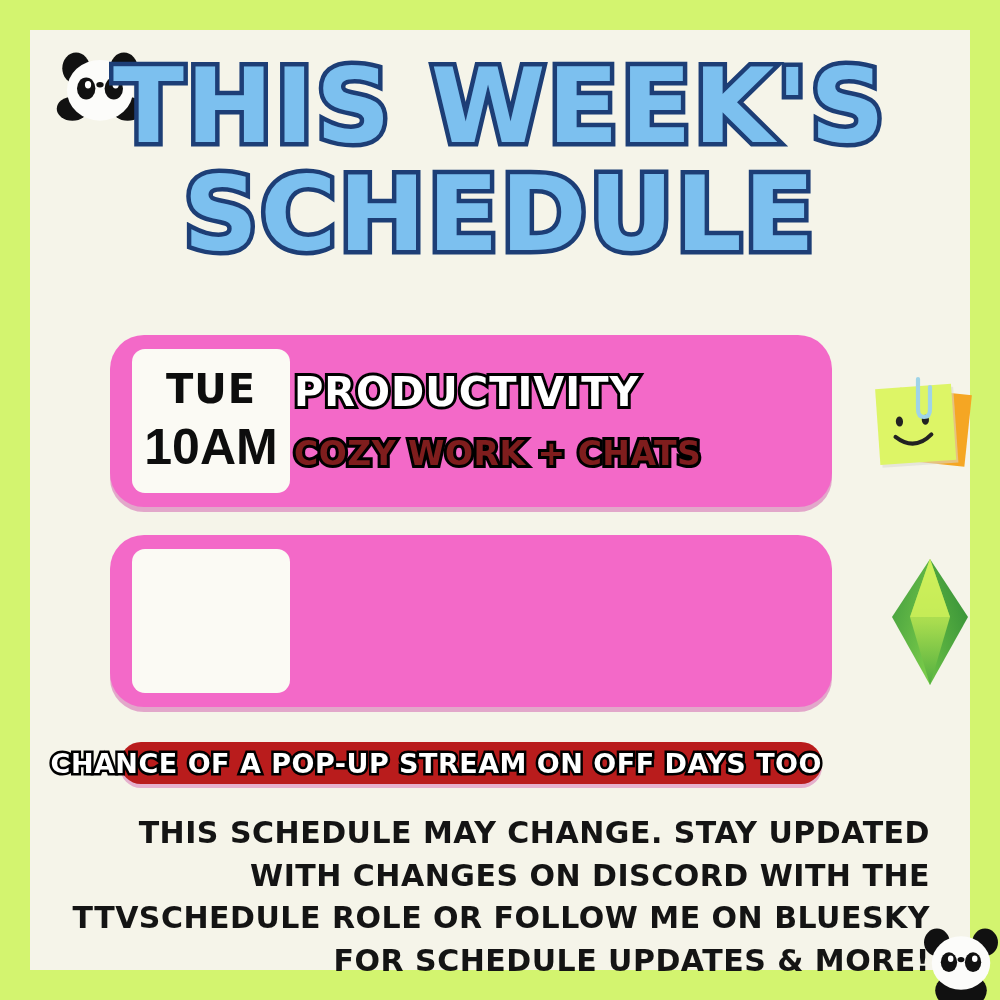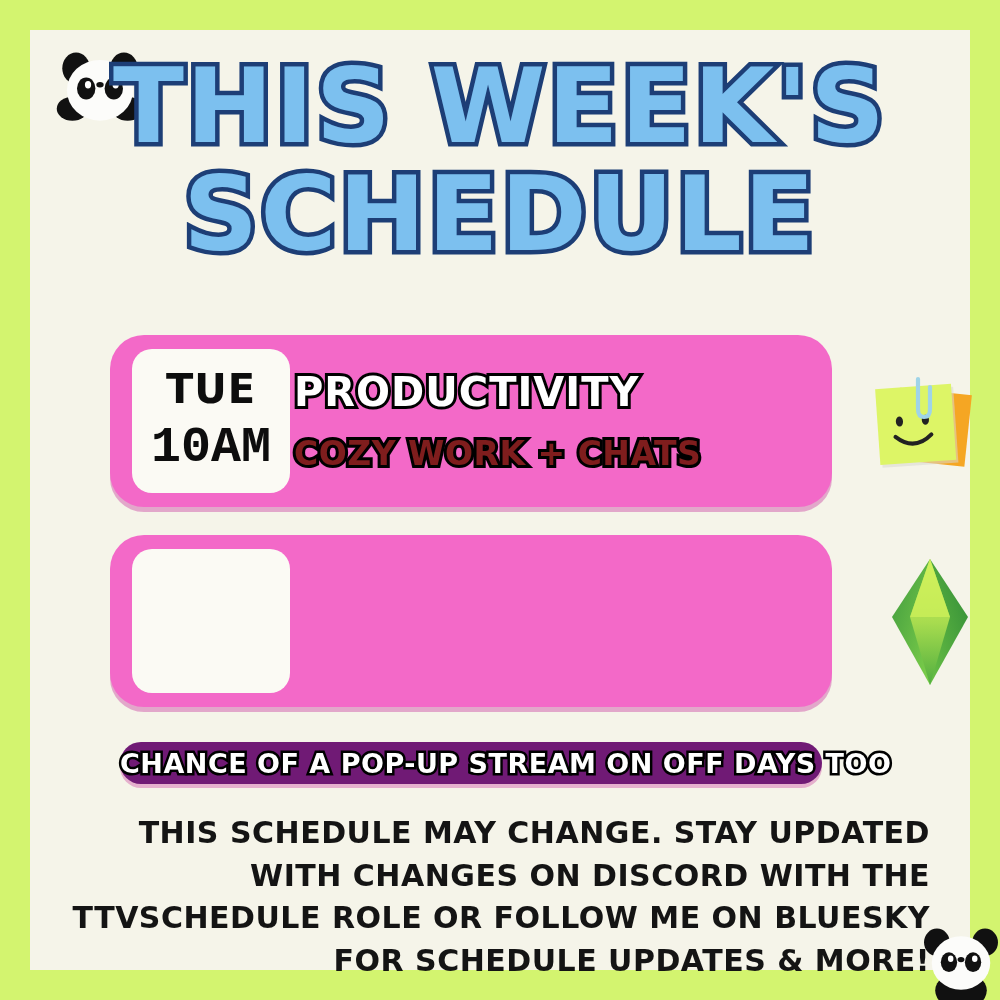--- a/index.html
+++ b/index.html
@@ -80,37 +80,37 @@
   }
   #row-0 { top: 305px; }
   #row-1 { top: 505px; }
 
   .daybox {
     flex: 0 0 auto;
     margin-left: 22px;
     width: 158px;
     height: 144px;
     background: #fbfaf4;
-    border-radius: 20px;
+    border-radius: 13px;
     display: flex;
     flex-direction: column;
     align-items: center;
     justify-content: center;
     color: #0d0d0d;
   }
   .day-name {
     font-family: "DejaVu Sans", sans-serif;
     font-weight: bold;
     font-size: 40px;
     letter-spacing: 1px;
     line-height: 1.02;
     text-transform: uppercase;
   }
   .day-time {
-    font-family: Liberation Mono, monospace;
+    font-family: Liberation Sans, sans-serif;
     font-weight: bold;
     font-size: 50px;
     letter-spacing: 0px;
     line-height: 1.02;
     text-transform: uppercase;
     margin-top: 13px;
   }
 
   .row-text {
     flex: 1 1 auto;
@@ -149,26 +149,26 @@
   #sticky-note { left: 760px; top: 40px; width: 110px; height: 105px; }
   #plumbob     { left: 770px; top: 20px; width: 100px; height: 135px; }
 
   
   #popup-pill {
     position: absolute;
     left: 90px;
     top: 712px;
     width: 702px;
     height: 42px;
-    background: #701a75;
+    background: #b91c1c;
     border-radius: 26px;
     box-shadow: 0 4px 0 rgba(205, 74, 163, 0.40);
     display: flex;
     align-items: center;
-    justify-content: flex-start;
+    justify-content: flex-end;
   }
   #popup-pill-label {
     font-family: "DejaVu Sans", sans-serif;
     font-weight: bold;
     font-size: 27px;
     color: #ffffff;
     -webkit-text-stroke: 5px #000000;
     paint-order: stroke fill;
     letter-spacing: 0.5px;
     text-transform: uppercase;

